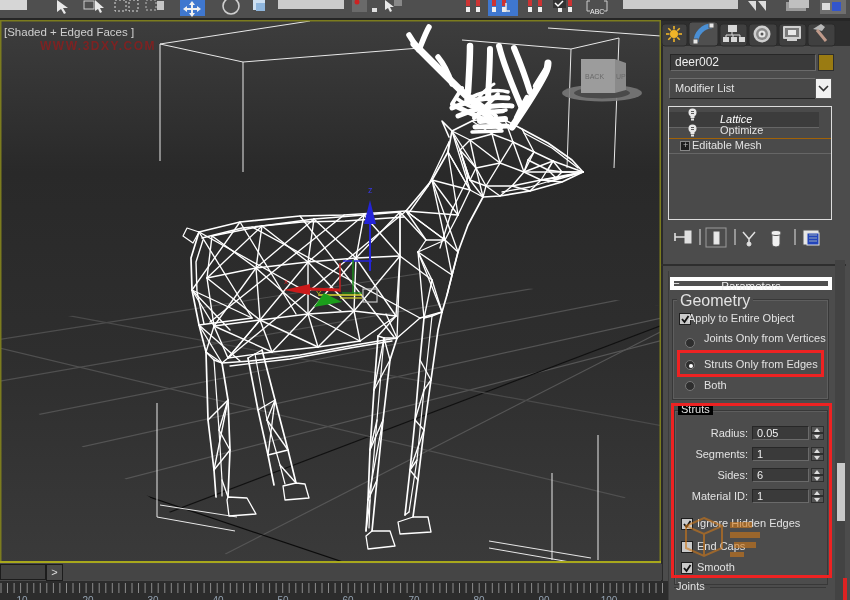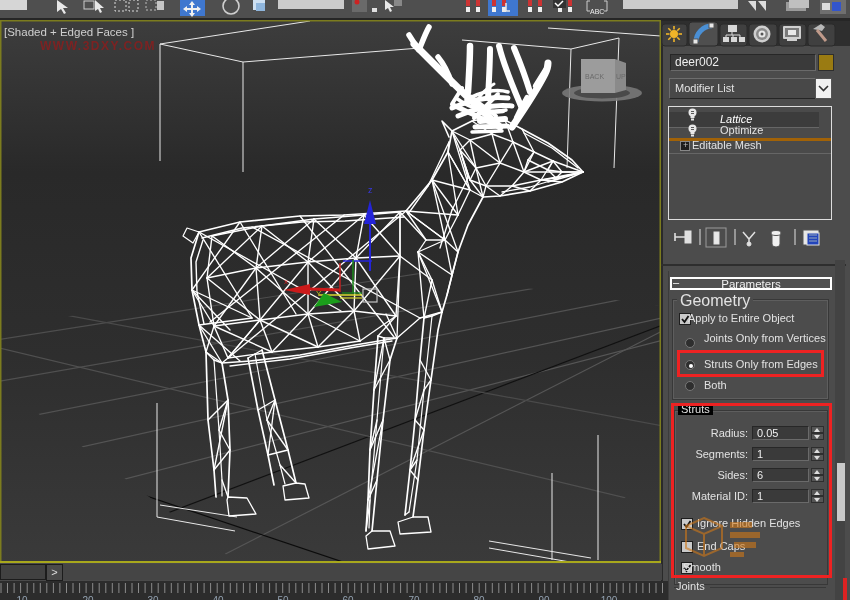--- a/index.html
+++ b/index.html
@@ -427,21 +427,21 @@
 <div style="position:absolute;left:157px;top:33px;width:16px;height:17px;background:#9a7b12;border:1px solid #2e2e2e;box-sizing:border-box"></div>
 <div style="position:absolute;left:8px;top:57px;width:147px;height:21px;background:#484848;border-top:1px solid #6e6e6e;border-left:1px solid #6e6e6e;border-bottom:1px solid #252525;border-right:1px solid #252525;box-sizing:border-box;line-height:19px;padding-left:5px">Modifier List</div>
 <div style="position:absolute;left:154px;top:57px;width:17px;height:21px;background:#f2f2f2;border:1px solid #555;box-sizing:border-box"></div>
 <svg width="11" height="7" style="position:absolute;left:157px;top:64px">
         <path d="M1 1 l4.5 4.5 L10 1" stroke="#333" stroke-width="1.6" fill="none"></path>
       </svg>
 <div style="position:absolute;left:7px;top:85px;width:164px;height:114px;background:#4a4a4a;border:1px solid #ddd;box-sizing:border-box">
 <div style="position:absolute;left:0;top:5px;width:150px;height:15px;background:#3c3c3c;border-bottom:1px solid #666;color:#fff;font-style:italic">
           <span style="position:absolute;left:51px;top:1px">Lattice</span>
         </div>
-<div style="position:absolute;left:0;top:16px;width:162px;height:15px;border-bottom:3px solid #a16207">
+<div style="position:absolute;left:0;top:16px;width:162px;height:15px;border-bottom:1px solid #a16207">
           <span style="position:absolute;left:51px;top:1px">Optimize</span>
         </div>
 <div style="position:absolute;left:0;top:31px;width:162px;height:15px;border-bottom:1px solid #666">
           <span style="position:absolute;left:23px;top:1px">Editable Mesh</span>
         </div>
 <svg width="11" height="14" style="position:absolute;left:18px;top:1px">
           <circle cx="5.5" cy="4.5" r="4" fill="#e8e8e8"></circle>
           <rect x="3.5" y="8" width="4" height="2" fill="#e8e8e8"></rect>
           <rect x="4" y="10.5" width="3" height="2" fill="#e8e8e8"></rect>
           <path d="M4 3.5 l3 0 m-3 2 l3 0" stroke="#333" stroke-width="0.8"></path>
@@ -468,21 +468,21 @@
           <circle cx="88" cy="19" r="2" fill="#e0e0e0"></circle>
 <path d="M111 9 l8 0 0 10 a4 3 0 0 1 -8 0 z" fill="#f0f0f0" stroke="#555"></path>
           <ellipse cx="115" cy="8" rx="5" ry="2.5" fill="#f0f0f0" stroke="#555"></ellipse>
 <line x1="134" y1="4" x2="134" y2="20"></line>
 <rect x="142" y="5" width="16" height="15" fill="#e8e8e8" stroke="#555"></rect>
           <rect x="146" y="8" width="12" height="12" fill="#2244bb"></rect>
           <path d="M148 10 l8 0 m-8 3 l8 0 m-8 3 l8 0" stroke="#9ab" stroke-width="1"></path>
 </g>
       </svg>
 <div style="position:absolute;left:0px;top:243px;width:185px;height:2px;background:#2e2e2e"></div>
-<div style="position:absolute;left:9px;top:256px;width:162px;height:13px;background:#505050;border:2px solid #ffffff;box-sizing:border-box;text-align:center;line-height:11px;font-size:11.5px;color:#f0f0f0">Parameters</div>
+<div style="position:absolute;left:9px;top:256px;width:162px;height:13px;background:#505050;border:4px solid #ffffff;box-sizing:border-box;text-align:center;line-height:11px;font-size:11.5px;color:#f0f0f0">Parameters</div>
 <div style="position:absolute;left:12px;top:258px;width:8px;height:8px;font-size:11px;line-height:7px;color:#fff">–</div>
 <div style="position:absolute;left:11px;top:278px;width:155px;height:99px;border:1px solid #383838;box-shadow:1px 1px 0 #5e5e5e inset, -1px -1px 0 #5e5e5e inset"></div>
 <div style="position:absolute;left:16px;top:271px;background:#4c4c4c;padding:0 3px;font-size:16px">Geometry</div>
 <div style="position:absolute;left:18px;top:292px;width:12px;height:12px;background:#c9c9c9;border:1px solid #1e1e1e;box-sizing:border-box">
         <svg width="9" height="9" style="position:absolute;left:1px;top:1px">
           <path d="M1 4 l2.5 3 4 -6" stroke="#111" stroke-width="1.8" fill="none"></path>
         </svg>
       </div>
 <div style="position:absolute;left:27px;top:291px">Apply to Entire Object</div>
 <div style="position:absolute;left:24px;top:317px;width:10px;height:10px;border-radius:50%;background:#2e2e2e;border:1px solid #777;box-sizing:border-box"></div>
@@ -525,21 +525,21 @@
         </svg>
       </div>
 <div style="position:absolute;left:36px;top:496px">Ignore Hidden Edges</div>
 <div style="position:absolute;left:20px;top:520px;width:12px;height:12px;background:#c9c9c9;border:1px solid #1e1e1e;box-sizing:border-box"></div>
 <div style="position:absolute;left:36px;top:519px">End Caps</div>
 <div style="position:absolute;left:20px;top:541px;width:12px;height:12px;background:#c9c9c9;border:1px solid #1e1e1e;box-sizing:border-box">
         <svg width="9" height="9" style="position:absolute;left:1px;top:1px">
           <path d="M1 4 l2.5 3 4 -6" stroke="#111" stroke-width="1.8" fill="none"></path>
         </svg>
       </div>
-<div style="position:absolute;left:22px;top:540px">Smooth</div>
+<div style="position:absolute;left:36px;top:540px">Smooth</div>
 <div style="position:absolute;left:15px;top:559px;width:70px">Joints</div>
 <div style="position:absolute;left:49px;top:566px;width:116px;height:1px;background:#383838"></div>
 <div style="position:absolute;left:13px;top:566px;width:4px;height:1px;background:#383838"></div>
 <div style="position:absolute;left:174px;top:239px;width:10px;height:340px;background:#434343"></div>
       <div style="position:absolute;left:7px;top:250px;width:1px;height:329px;background:#3c3c3c"></div>
 <div style="position:absolute;left:176px;top:442px;width:8px;height:58px;background:#c9c9c9"></div>
 <div style="position:absolute;left:16px;top:329px;width:147px;height:27px;border:3px solid #e22;box-sizing:border-box"></div>
 <div style="position:absolute;left:10px;top:382px;width:161px;height:175px;border:3px solid #e22;box-sizing:border-box"></div>
 </div>
 <div style="position:absolute;left:0;top:563px;width:661px;height:37px;background:#4a4a4a"></div>

